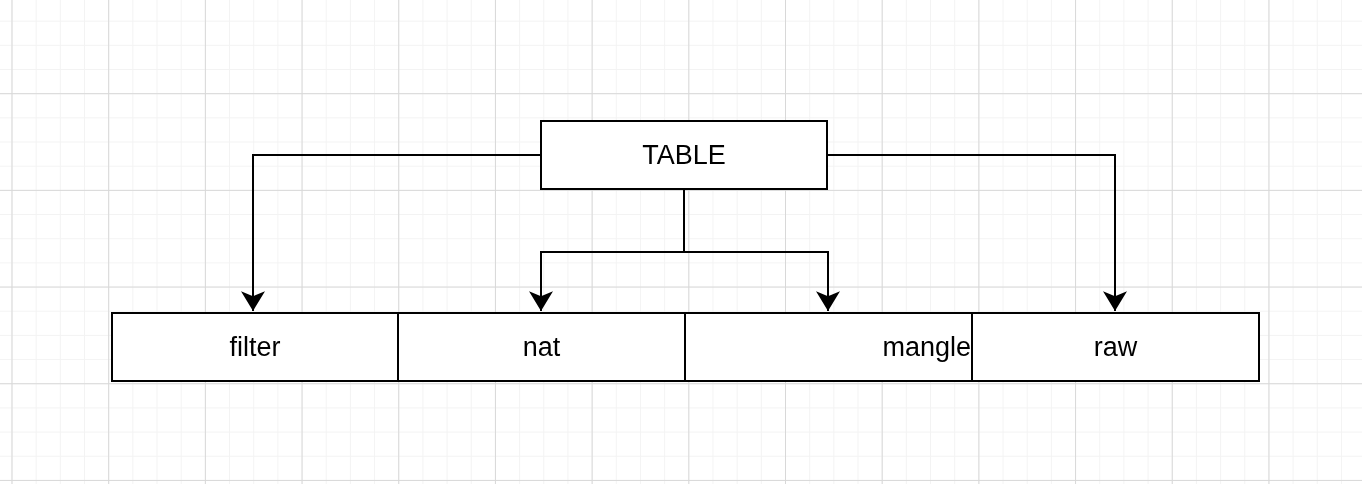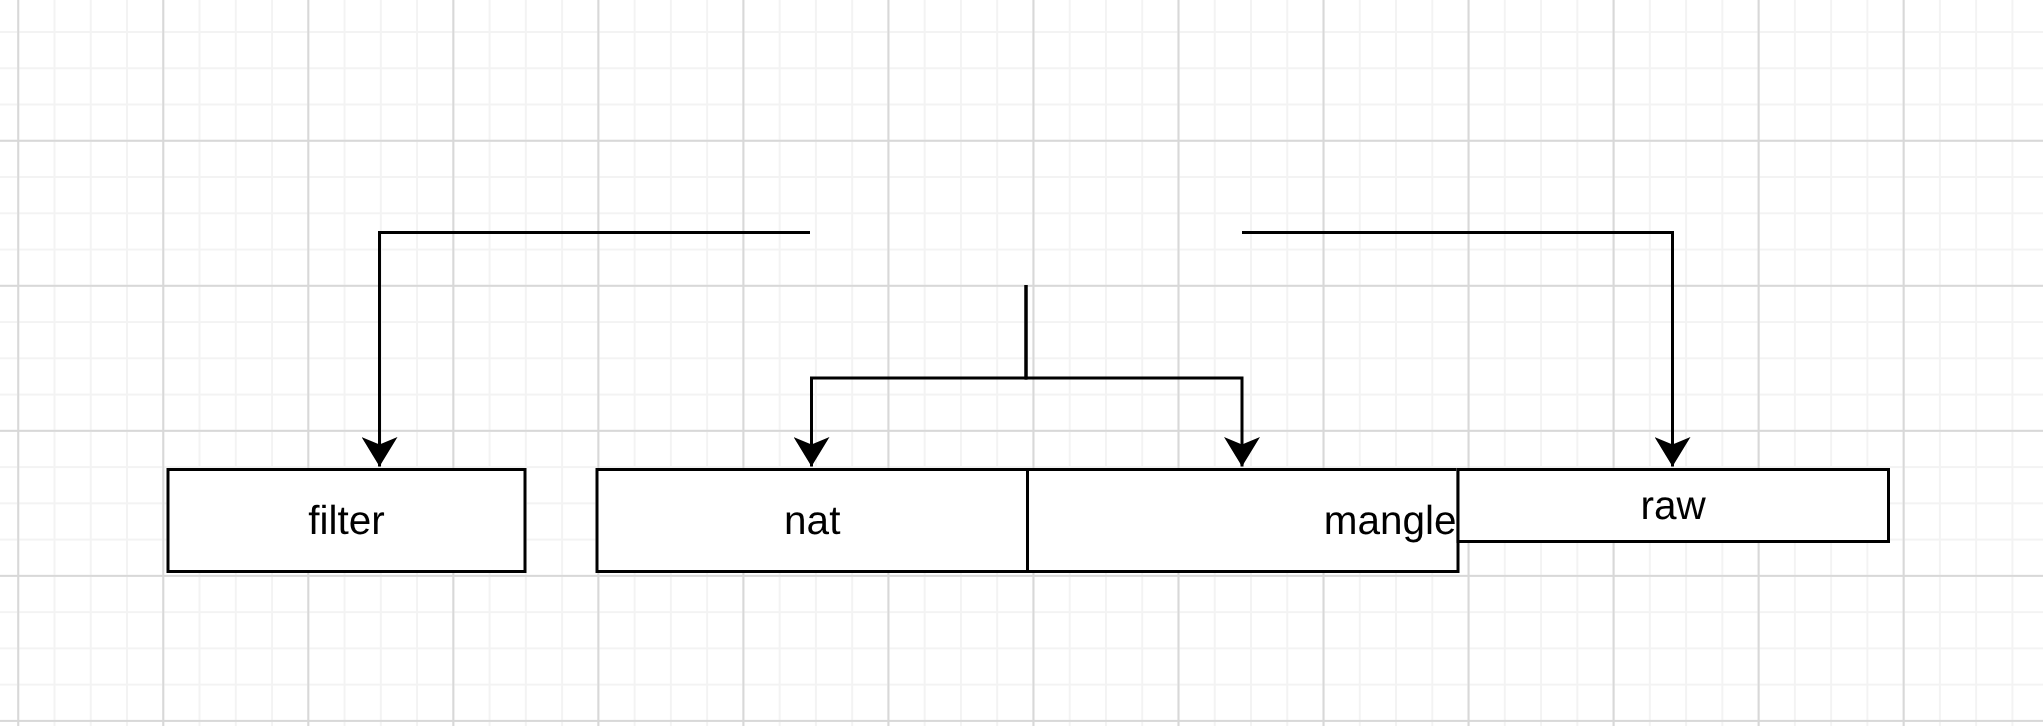--- a/index.html
+++ b/index.html
@@ -34,42 +34,45 @@
   .edges polyline{fill:none;stroke:var(--stroke);stroke-width:2;}
   .node{
     position:absolute;box-sizing:border-box;
     background:var(--node-fill);
     border:2px solid var(--stroke);
     display:flex;align-items:center;justify-content:center;
     color:var(--text);font-size:27px;line-height:1;
     white-space:nowrap;
   }
   .node-table {left:540px;top:120px;width:288px;height:70px;}
-  .node-filter{left:111px;top:312px;width:240px;height:70px;}
+  .node-filter{left:111px;top:312px;width:288px;height:70px;}
   .node-nat   {left:397px;top:312px;width:289px;height:70px;}
   .node-mangle{left:684px;top:312px;width:289px;height:70px;justify-content:flex-end;}
-  .node-raw   {left:971px;top:312px;width:289px;height:50px;}
+  .node-raw   {left:971px;top:312px;width:289px;height:70px;}
 </style>
 </head>
 <body>
 
 <div class="canvas">
 
   <svg class="edges" viewBox="0 0 1362 484" xmlns="http://www.w3.org/2000/svg">
     <defs>
       <marker id="arrow" markerUnits="userSpaceOnUse" markerWidth="20" markerHeight="24" viewBox="0 0 18 22" refX="18" refY="11" orient="auto">
         <path d="M 0 0 L 18 11 L 0 22 L 4.5 11 Z" fill="#000000"></path>
       </marker>
     </defs>
     <polyline points="540,155 253,155 253,311" marker-end="url(#arrow)"></polyline>
     <polyline points="684,190 684,252 541,252 541,311" marker-end="url(#arrow)"></polyline>
     <polyline points="684,190 684,252 828,252 828,311" marker-end="url(#arrow)"></polyline>
     <polyline points="828,155 1115,155 1115,311" marker-end="url(#arrow)"></polyline>
   </svg>
 
+  <div class="node node-table">
+    <span>TABLE</span>
+  </div>
 
   <div class="node node-filter">
     <span>filter</span>
   </div>
 
   <div class="node node-nat">
     <span>nat</span>
   </div>
 
   <div class="node node-mangle">

